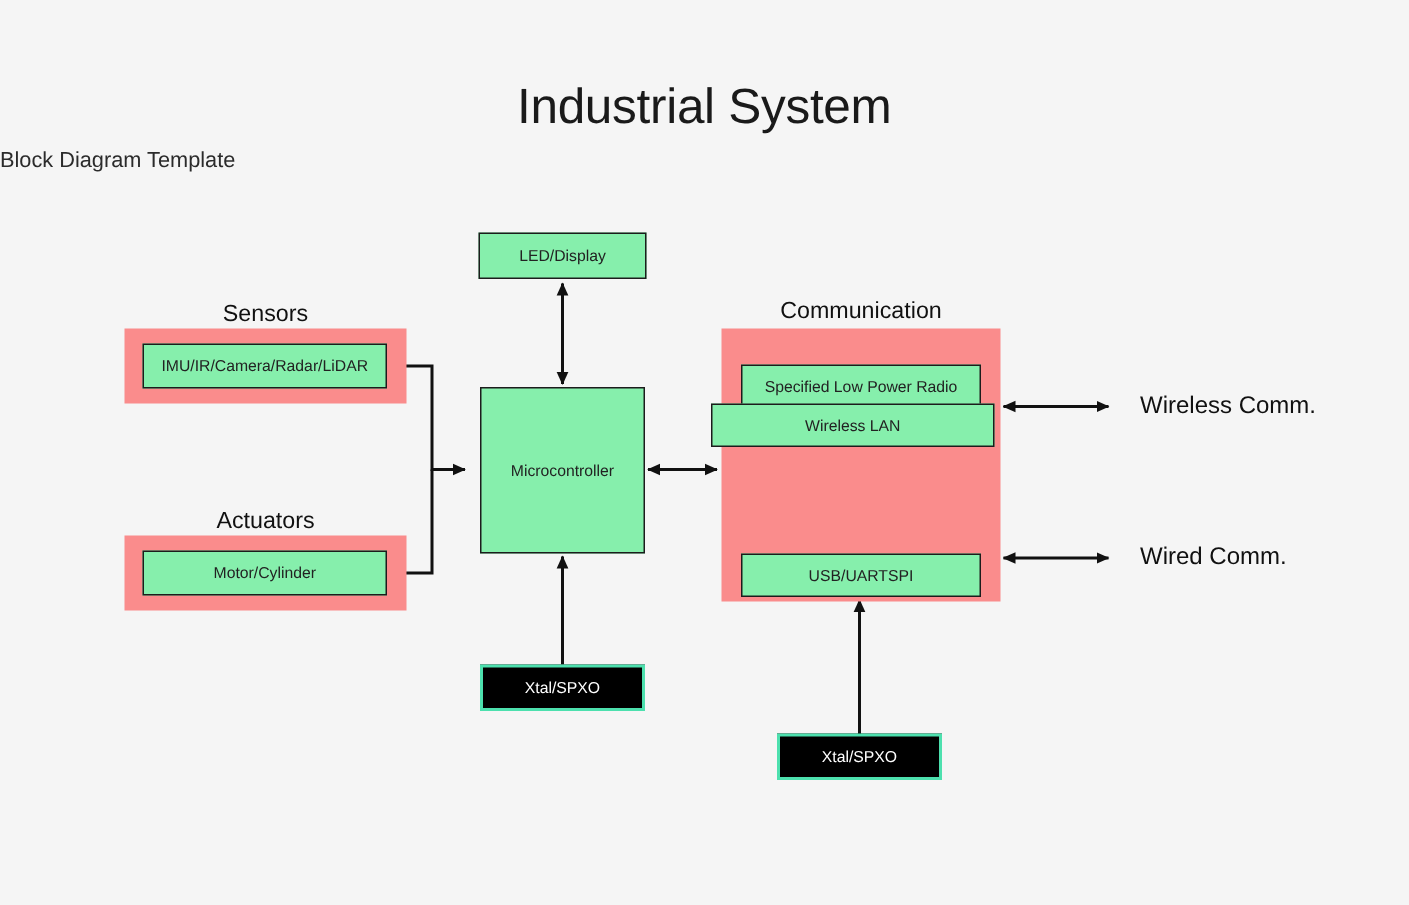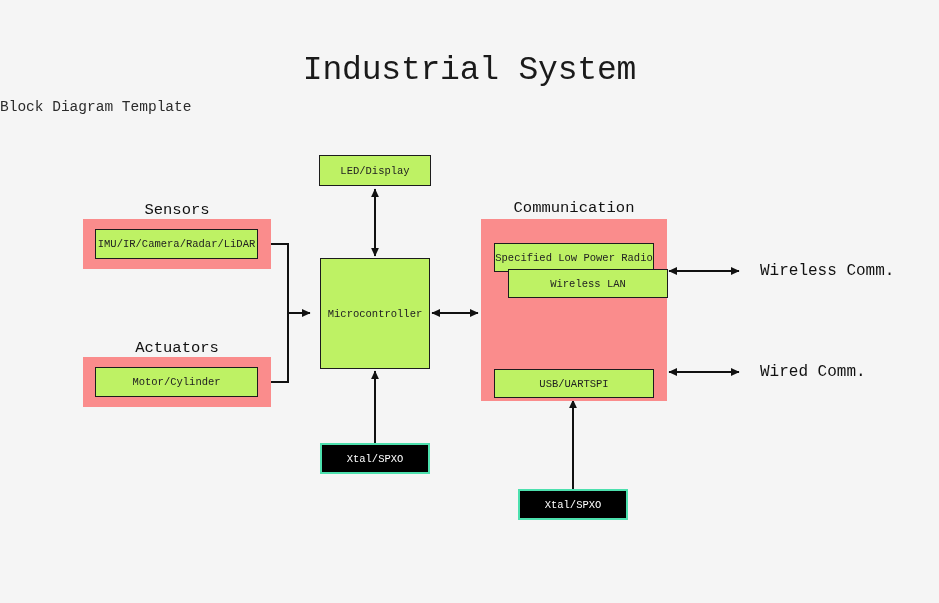--- a/index.html
+++ b/index.html
@@ -12,21 +12,20 @@
     background: #f5f5f5;
     font-family: "Liberation Sans", sans-serif;
     overflow: hidden;
     position: relative;
   }
   #canvas {
     position: absolute;
     left: 0; top: 0;
     width: 939px;
     height: 603px;
-    font-family: Liberation Mono, monospace;
   }
   .abs { position: absolute; box-sizing: border-box; }
 
   
   #title {
     left: 0; top: 52px; width: 939px;
     text-align: center;
     font-size: 33px;
     color: #1a1a1a;
     letter-spacing: -0.2px;
@@ -48,21 +47,21 @@
     white-space: nowrap;
   }
 
   
   .pink-group {
     background: #fa8c8c;
   }
 
   
   .wbox {
-    background: #bef264;
+    background: #86efac;
     border: 1.6px solid #1c1c1c;
     display: flex;
     align-items: center;
     justify-content: center;
   }
   .wbox span {
     font-size: 10.5px;
     color: #222;
     white-space: nowrap;
   }
@@ -153,21 +152,21 @@
 
   <div class="abs wbox" id="mcu-box" style="left:320px; top:258px; width:110px; height:111px;">
     <span>Microcontroller</span>
   </div>
 
   <div class="abs group-label" style="left:481px; top:199px; width:186px;">Communication</div>
   <div class="abs pink-group" style="left:481px; top:219px; width:186px; height:182px;"></div>
   <div class="abs wbox" style="left:494px; top:231px; width:160px; height:29px;margin-top:12px;">
     <span>Specified Low Power Radio</span>
   </div>
-  <div class="abs wbox" style="left:508px; top:269px; width:160px; height:29px;">
+  <div class="abs wbox" style="left:474px; top:269px; width:189px; height:29px;">
     <span>Wireless LAN</span>
   </div>
   <div class="abs wbox" style="left:494px; top:369px; width:160px; height:29px;">
     <span>USB/UARTSPI</span>
   </div>
 
   <div class="abs osc" style="left:320px; top:443px; width:110px; height:31px;">
     <span>Xtal/SPXO</span>
   </div>
   <div class="abs osc" style="left:518px; top:489px; width:110px; height:31px;">

